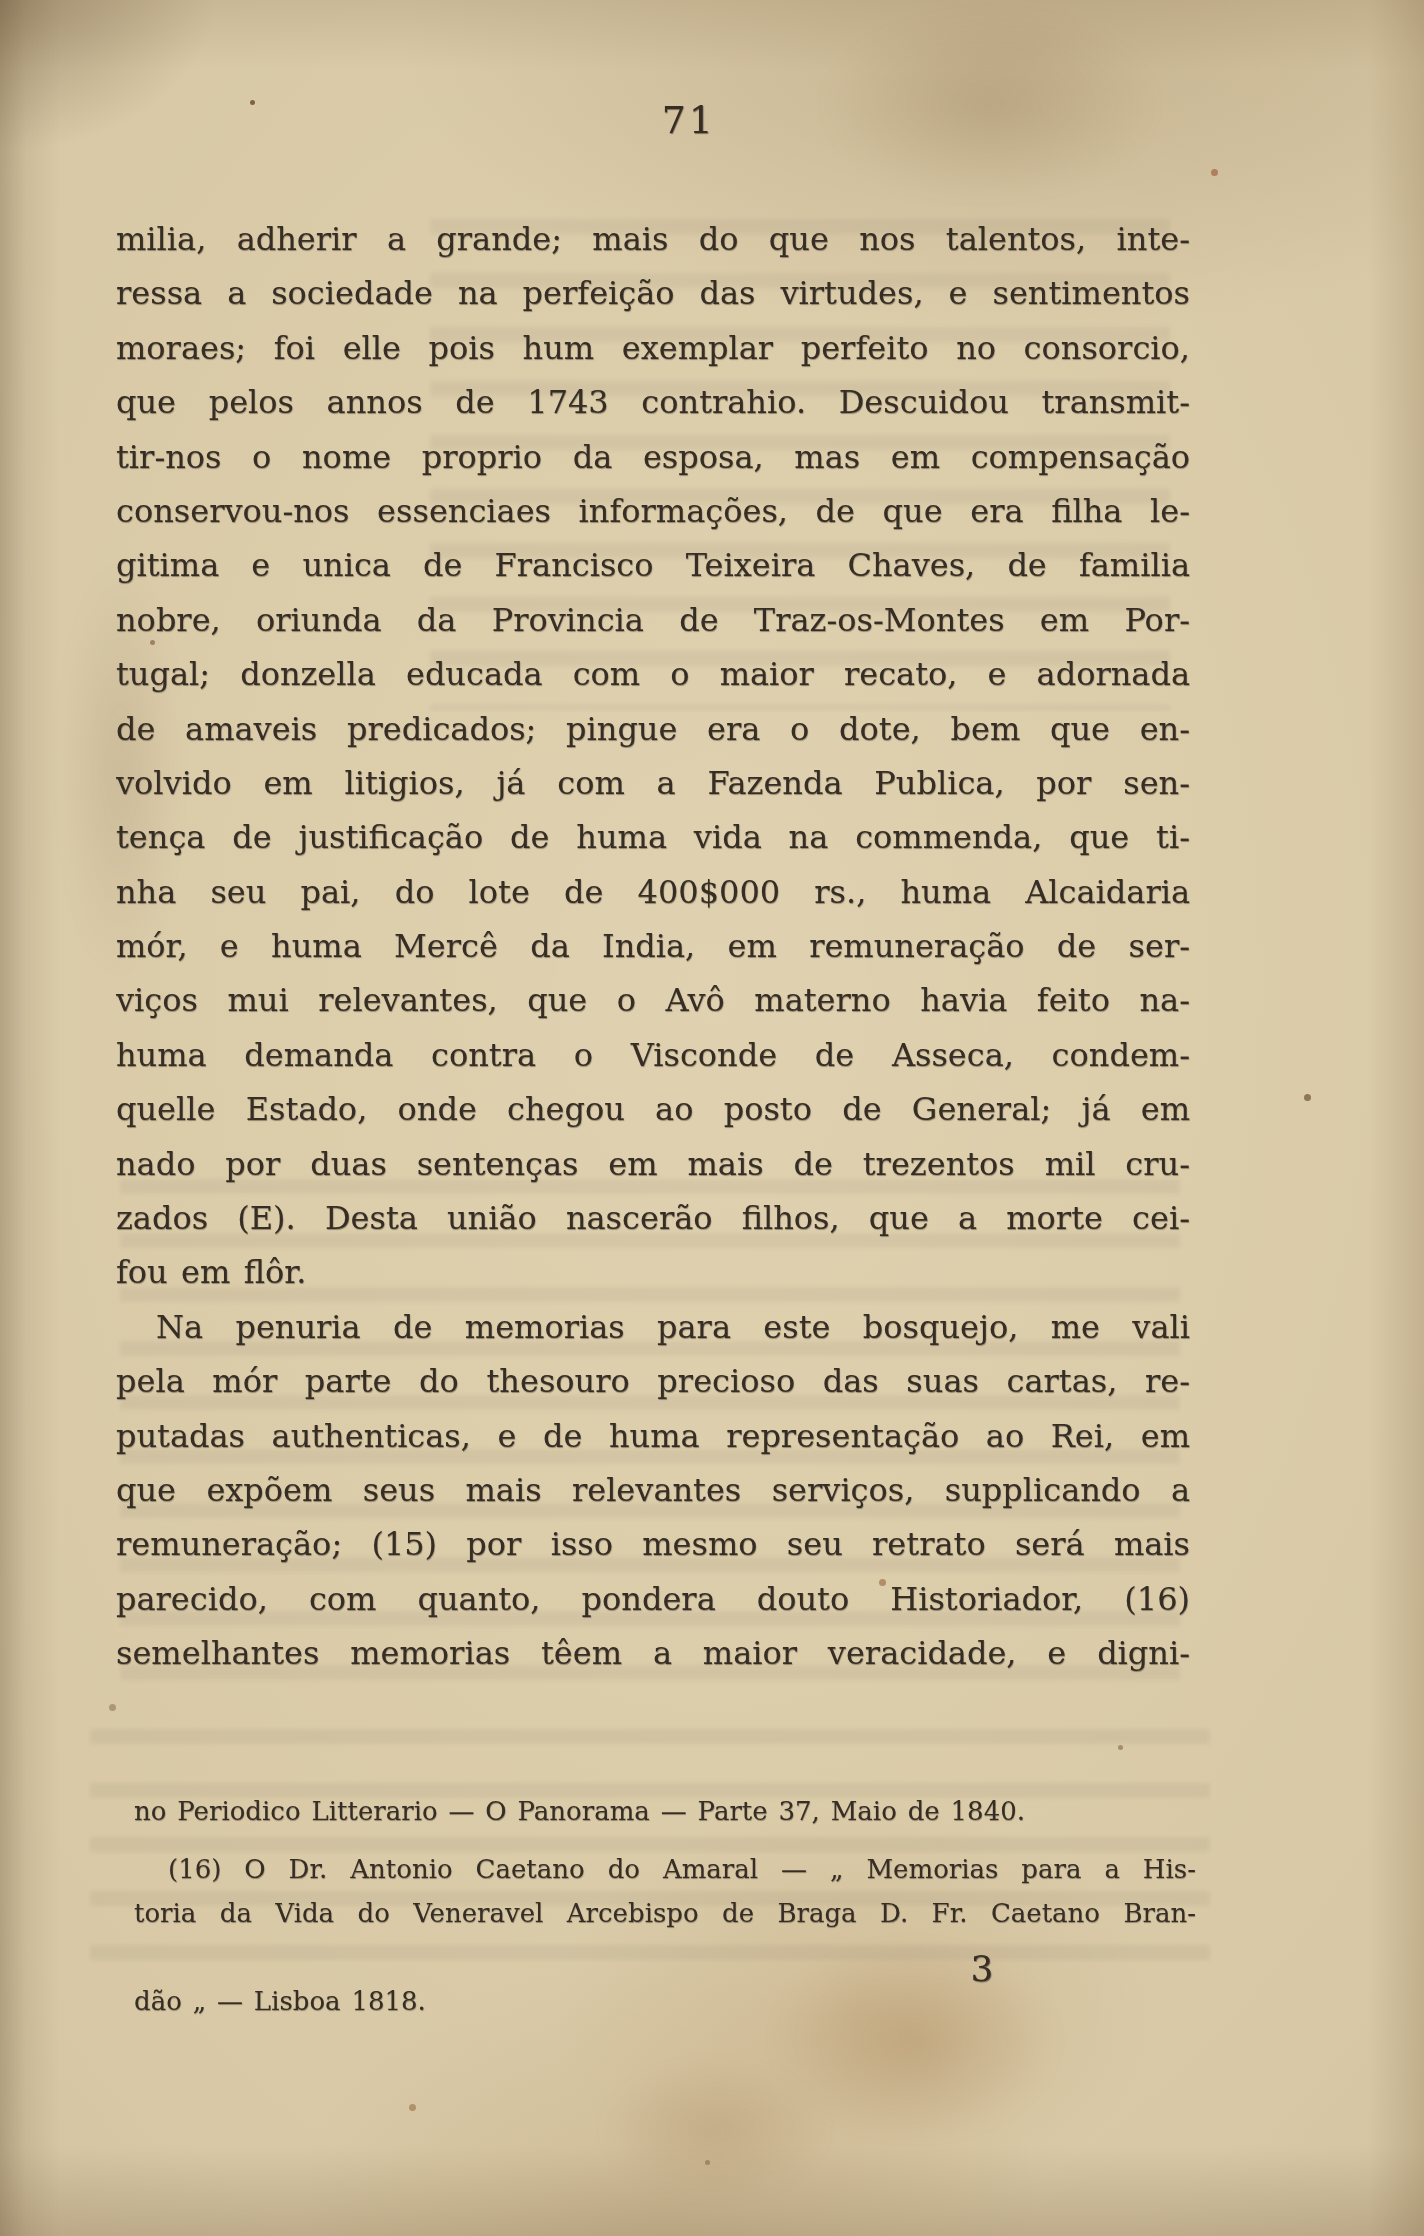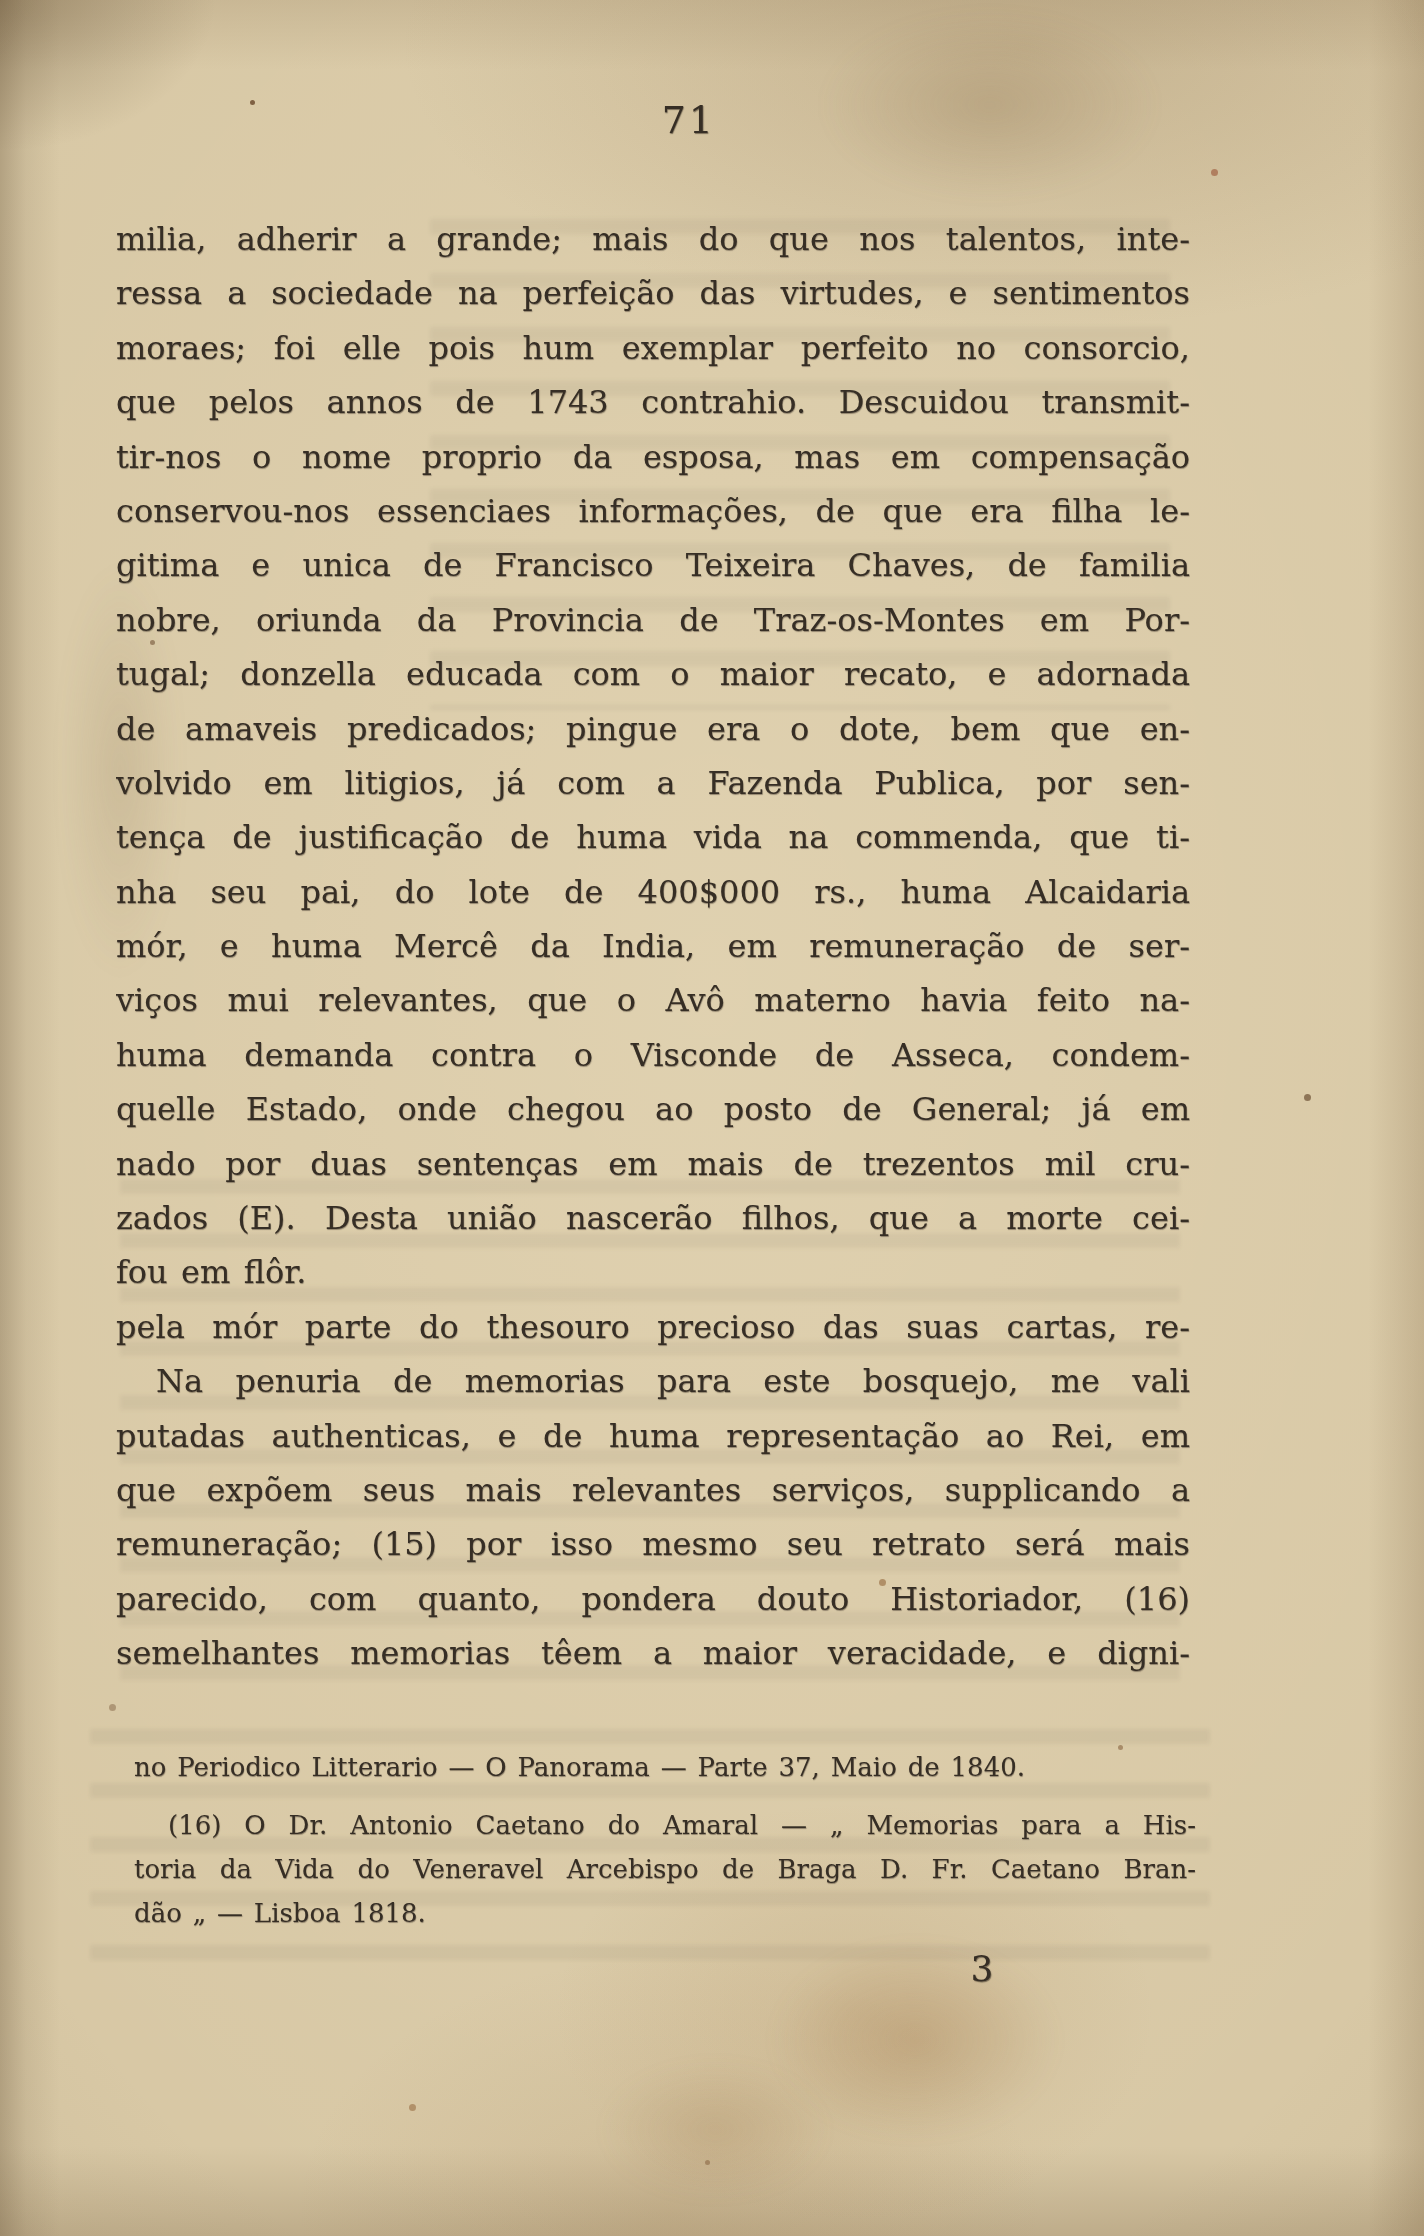--- a/index.html
+++ b/index.html
@@ -81,21 +81,21 @@
   }
   .fline{
     text-align:justify;
     text-align-last:justify;
     text-justify:inter-word;
     overflow:hidden;
     height:44px;
     text-shadow:0.4px 0.6px 0.8px rgba(55,45,35,0.45);
   }
   .fline.indent{text-indent:34px;}
-  .fline.no-just{text-align:center;text-align-last:left;}
+  .fline.no-just{text-align:center;text-align-last:left;margin-top:44px;}
   .fn16-start{margin-top:14px;}
   .signature-mark{
     position:absolute;left:952px;top:1948px;width:60px;
     text-align:center;font-size:36px;
     text-shadow:0.6px 0.8px 1px rgba(50,40,30,0.55);
   }
 </style>
 </head>
 <body>
 
@@ -126,22 +126,22 @@
     <div class="line">volvido em litigios, já com a Fazenda Publica, por sen-</div>
     <div class="line">tença de justificação de huma vida na commenda, que ti-</div>
     <div class="line">nha seu pai, do lote de 400$000 rs., huma Alcaidaria</div>
     <div class="line">mór, e huma Mercê da India, em remuneração de ser-</div>
     <div class="line">viços mui relevantes, que o Avô materno havia feito na-</div>
     <div class="line">huma demanda contra o Visconde de Asseca, condem-</div>
     <div class="line">quelle Estado, onde chegou ao posto de General; já em</div>
     <div class="line">nado por duas sentenças em mais de trezentos mil cru-</div>
     <div class="line">zados (E). Desta união nascerão filhos, que a morte cei-</div>
     <div class="line no-just">fou em flôr.</div>
+    <div class="line indent">Na penuria de memorias para este bosquejo, me vali</div>
     <div class="line">pela mór parte do thesouro precioso das suas cartas, re-</div>
-    <div class="line indent">Na penuria de memorias para este bosquejo, me vali</div>
     <div class="line">putadas authenticas, e de huma representação ao Rei, em</div>
     <div class="line">que expõem seus mais relevantes serviços, supplicando a</div>
     <div class="line">remuneração; (15) por isso mesmo seu retrato será mais</div>
     <div class="line">parecido, com quanto, pondera douto Historiador, (16)</div>
     <div class="line">semelhantes memorias têem a maior veracidade, e digni-</div>
   </div>
 
   <div class="footnote-block">
     <div class="fline no-just">no Periodico Litterario — O Panorama — Parte 37, Maio de 1840.</div>
     <div class="fline indent fn16-start">(16) O Dr. Antonio Caetano do Amaral — „ Memorias para a His-</div>

